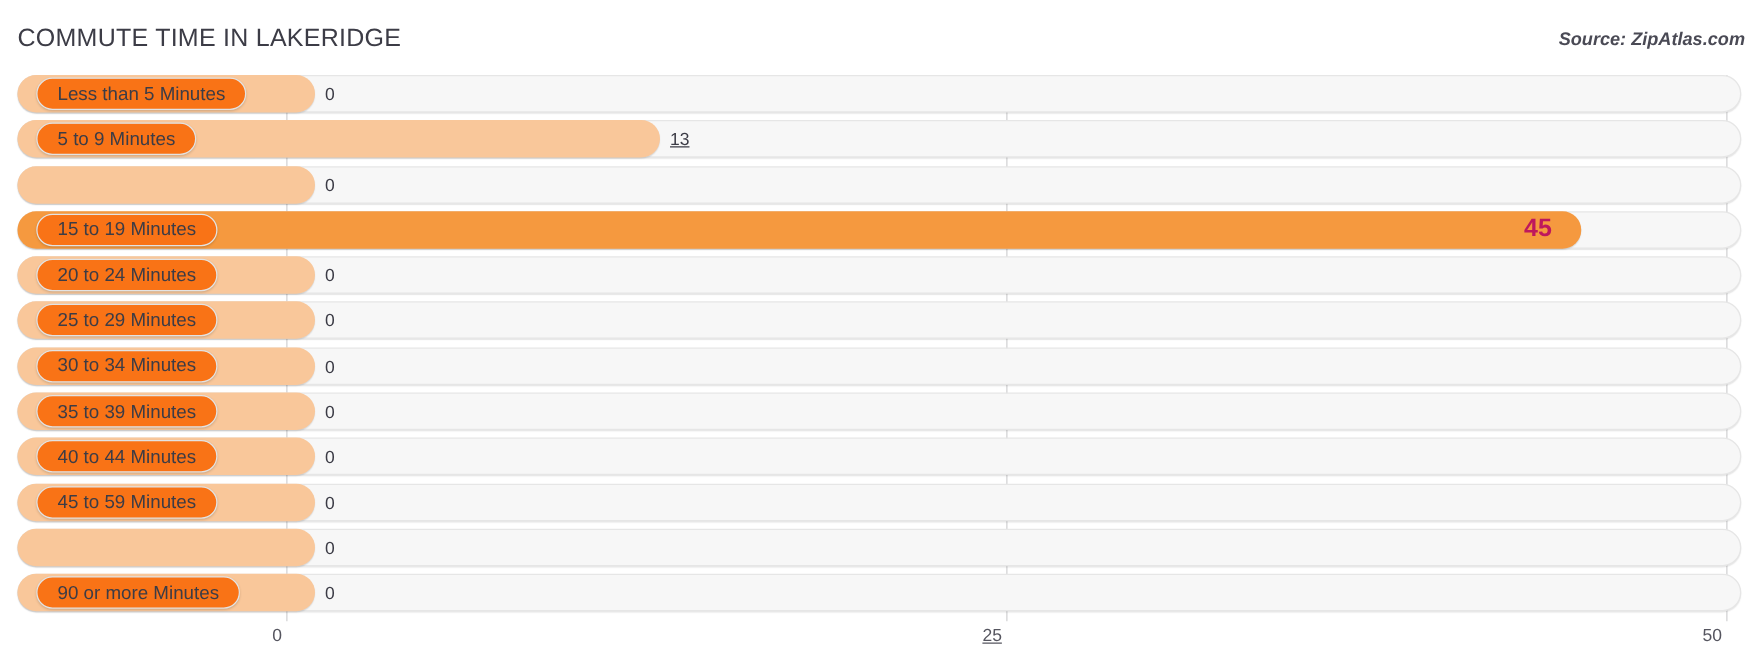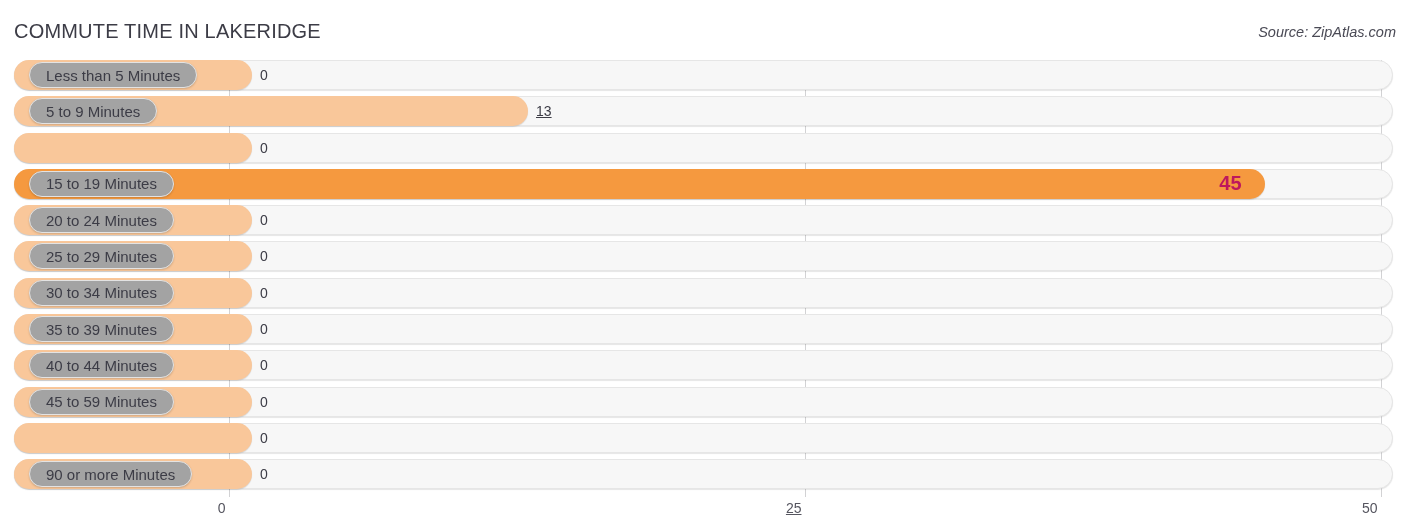--- a/index.html
+++ b/index.html
@@ -30,21 +30,21 @@
     color: #3c3c46;
     font-weight: 400;
     white-space: nowrap;
   }
   .chart-source {
     position: absolute;
     right: 10px;
     top: 12px;
     font-size: 14.5px;
     font-style: italic;
-    font-weight: normal;
+    font-weight: bold;
     color: #4a4a55;
     white-space: nowrap;
   }
 
   
   .plot {
     position: absolute;
     left: 0;
     top: 48px;
     width: 1406px;
@@ -99,21 +99,21 @@
   }
   
   .label-pill {
     position: absolute;
     left: 29px;
     top: 2px;
     height: 26px;
     display: flex;
     align-items: center;
     padding: 0 16px;
-    background: #a3a3a3;
+    background: #f97316;
     border: 1px solid #e3e3e3;
     border-radius: 13px;
     box-sizing: border-box;
     box-shadow: 0 1px 2px rgba(0,0,0,0.16);
     white-space: nowrap;
   }
   .label-pill span {
     font-size: 15px;
     color: #3c3c46;
     line-height: 1;

